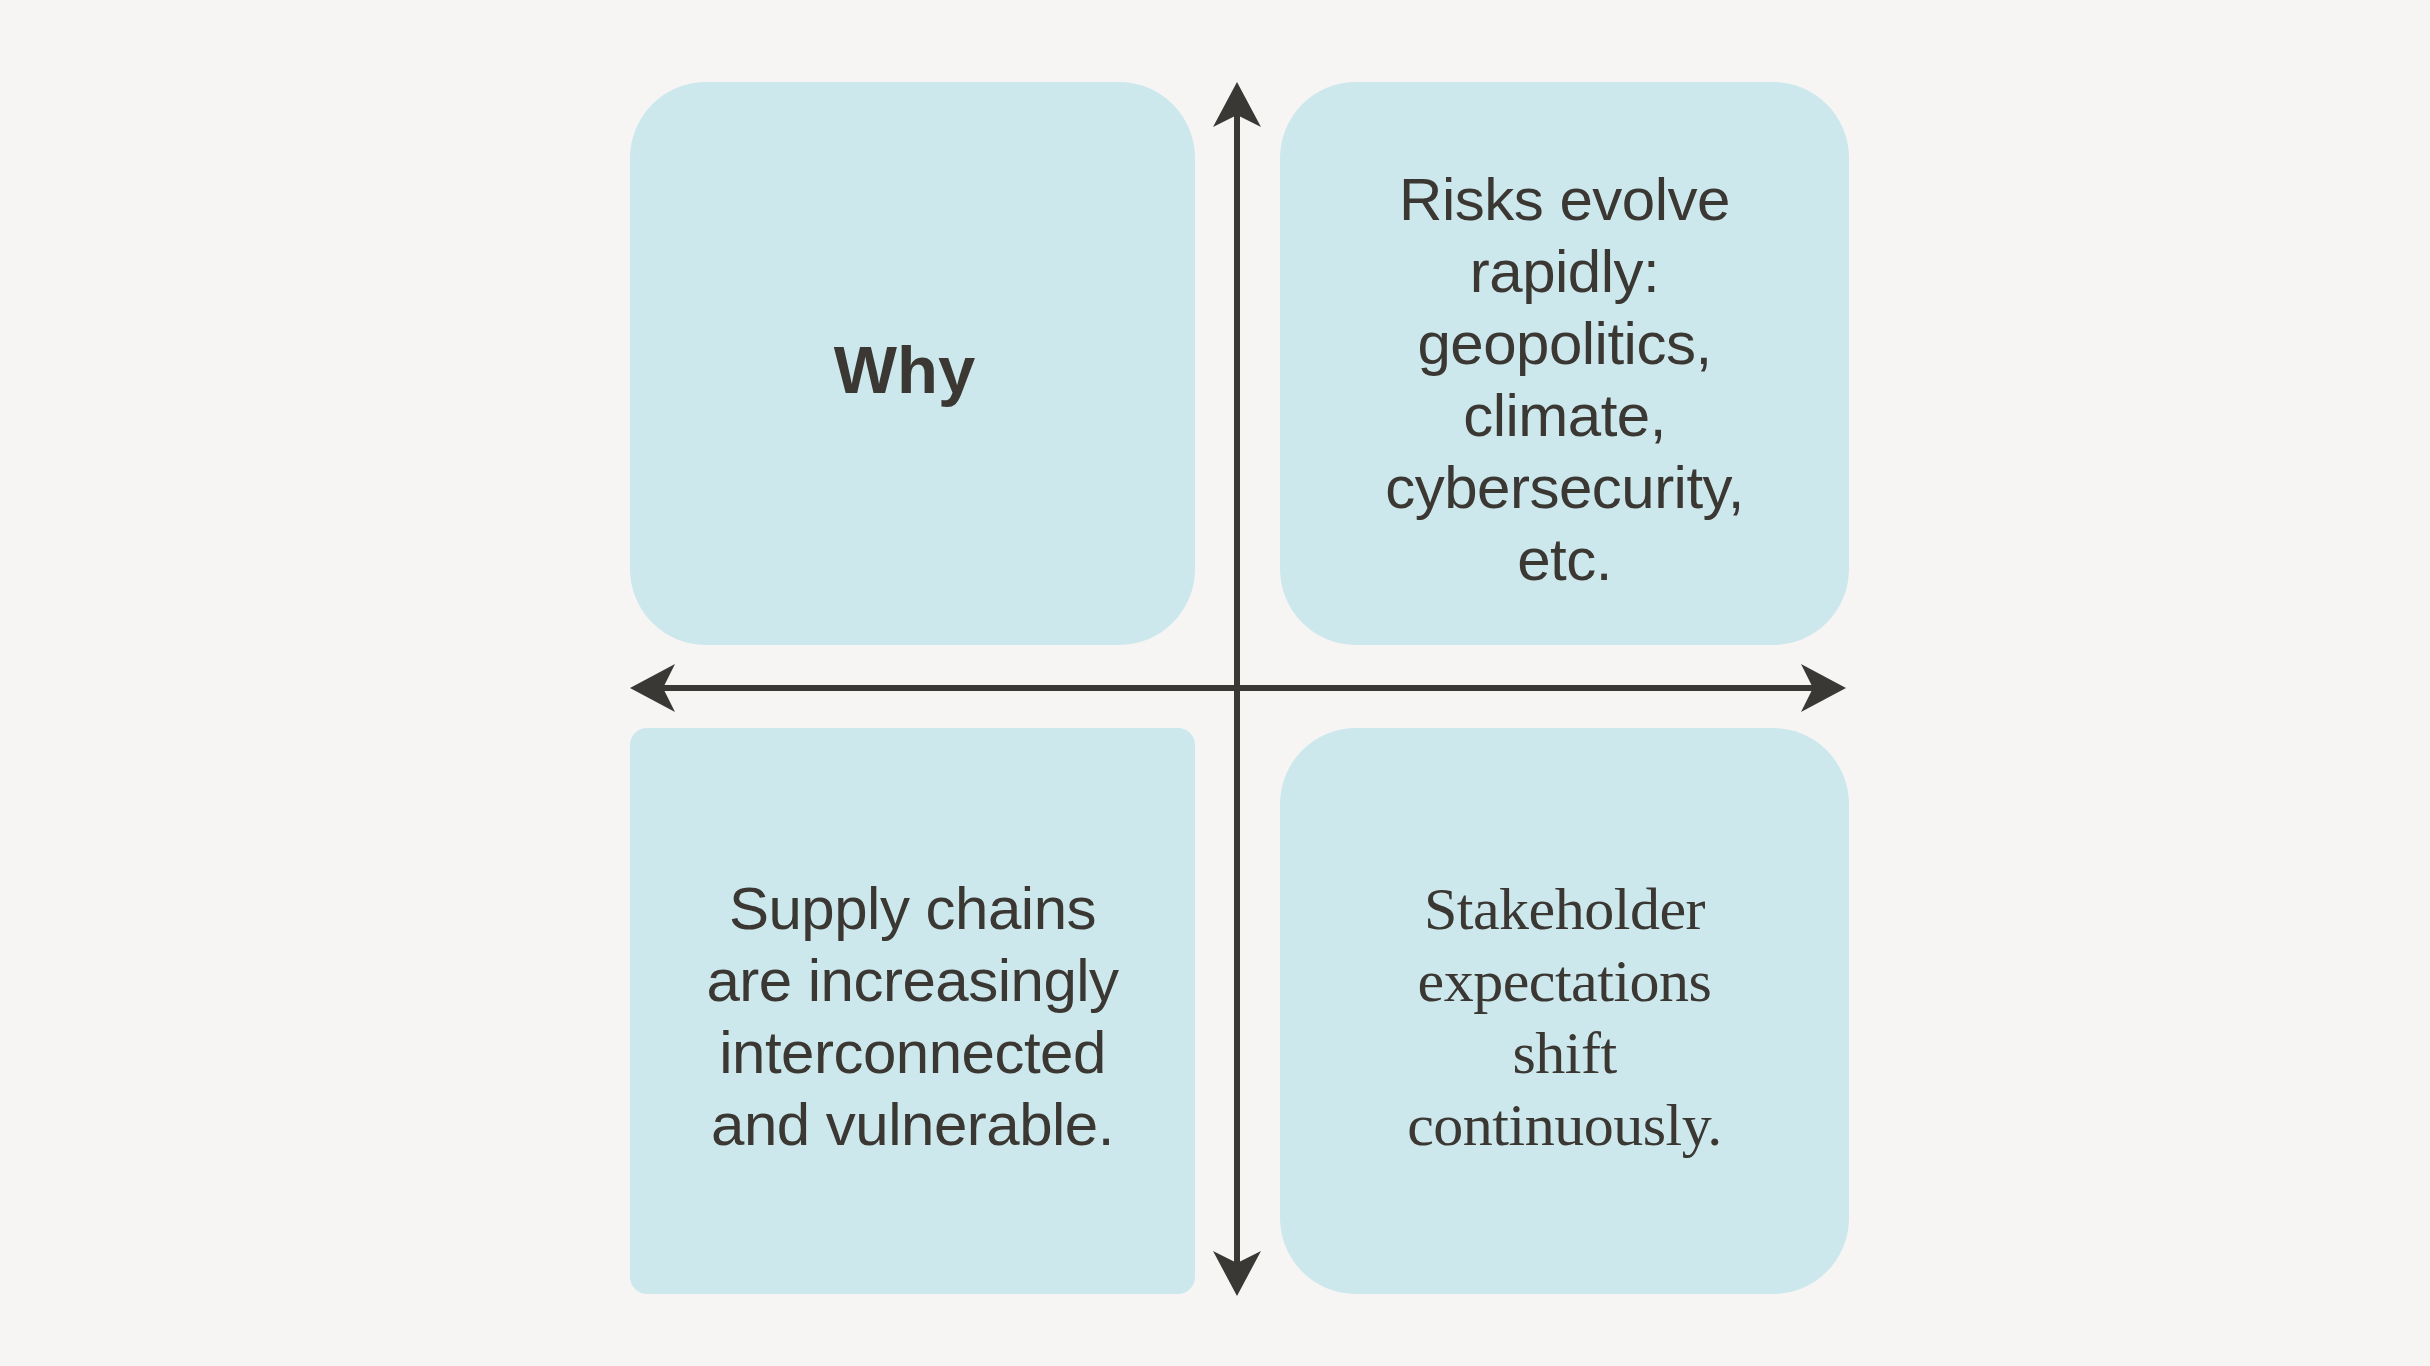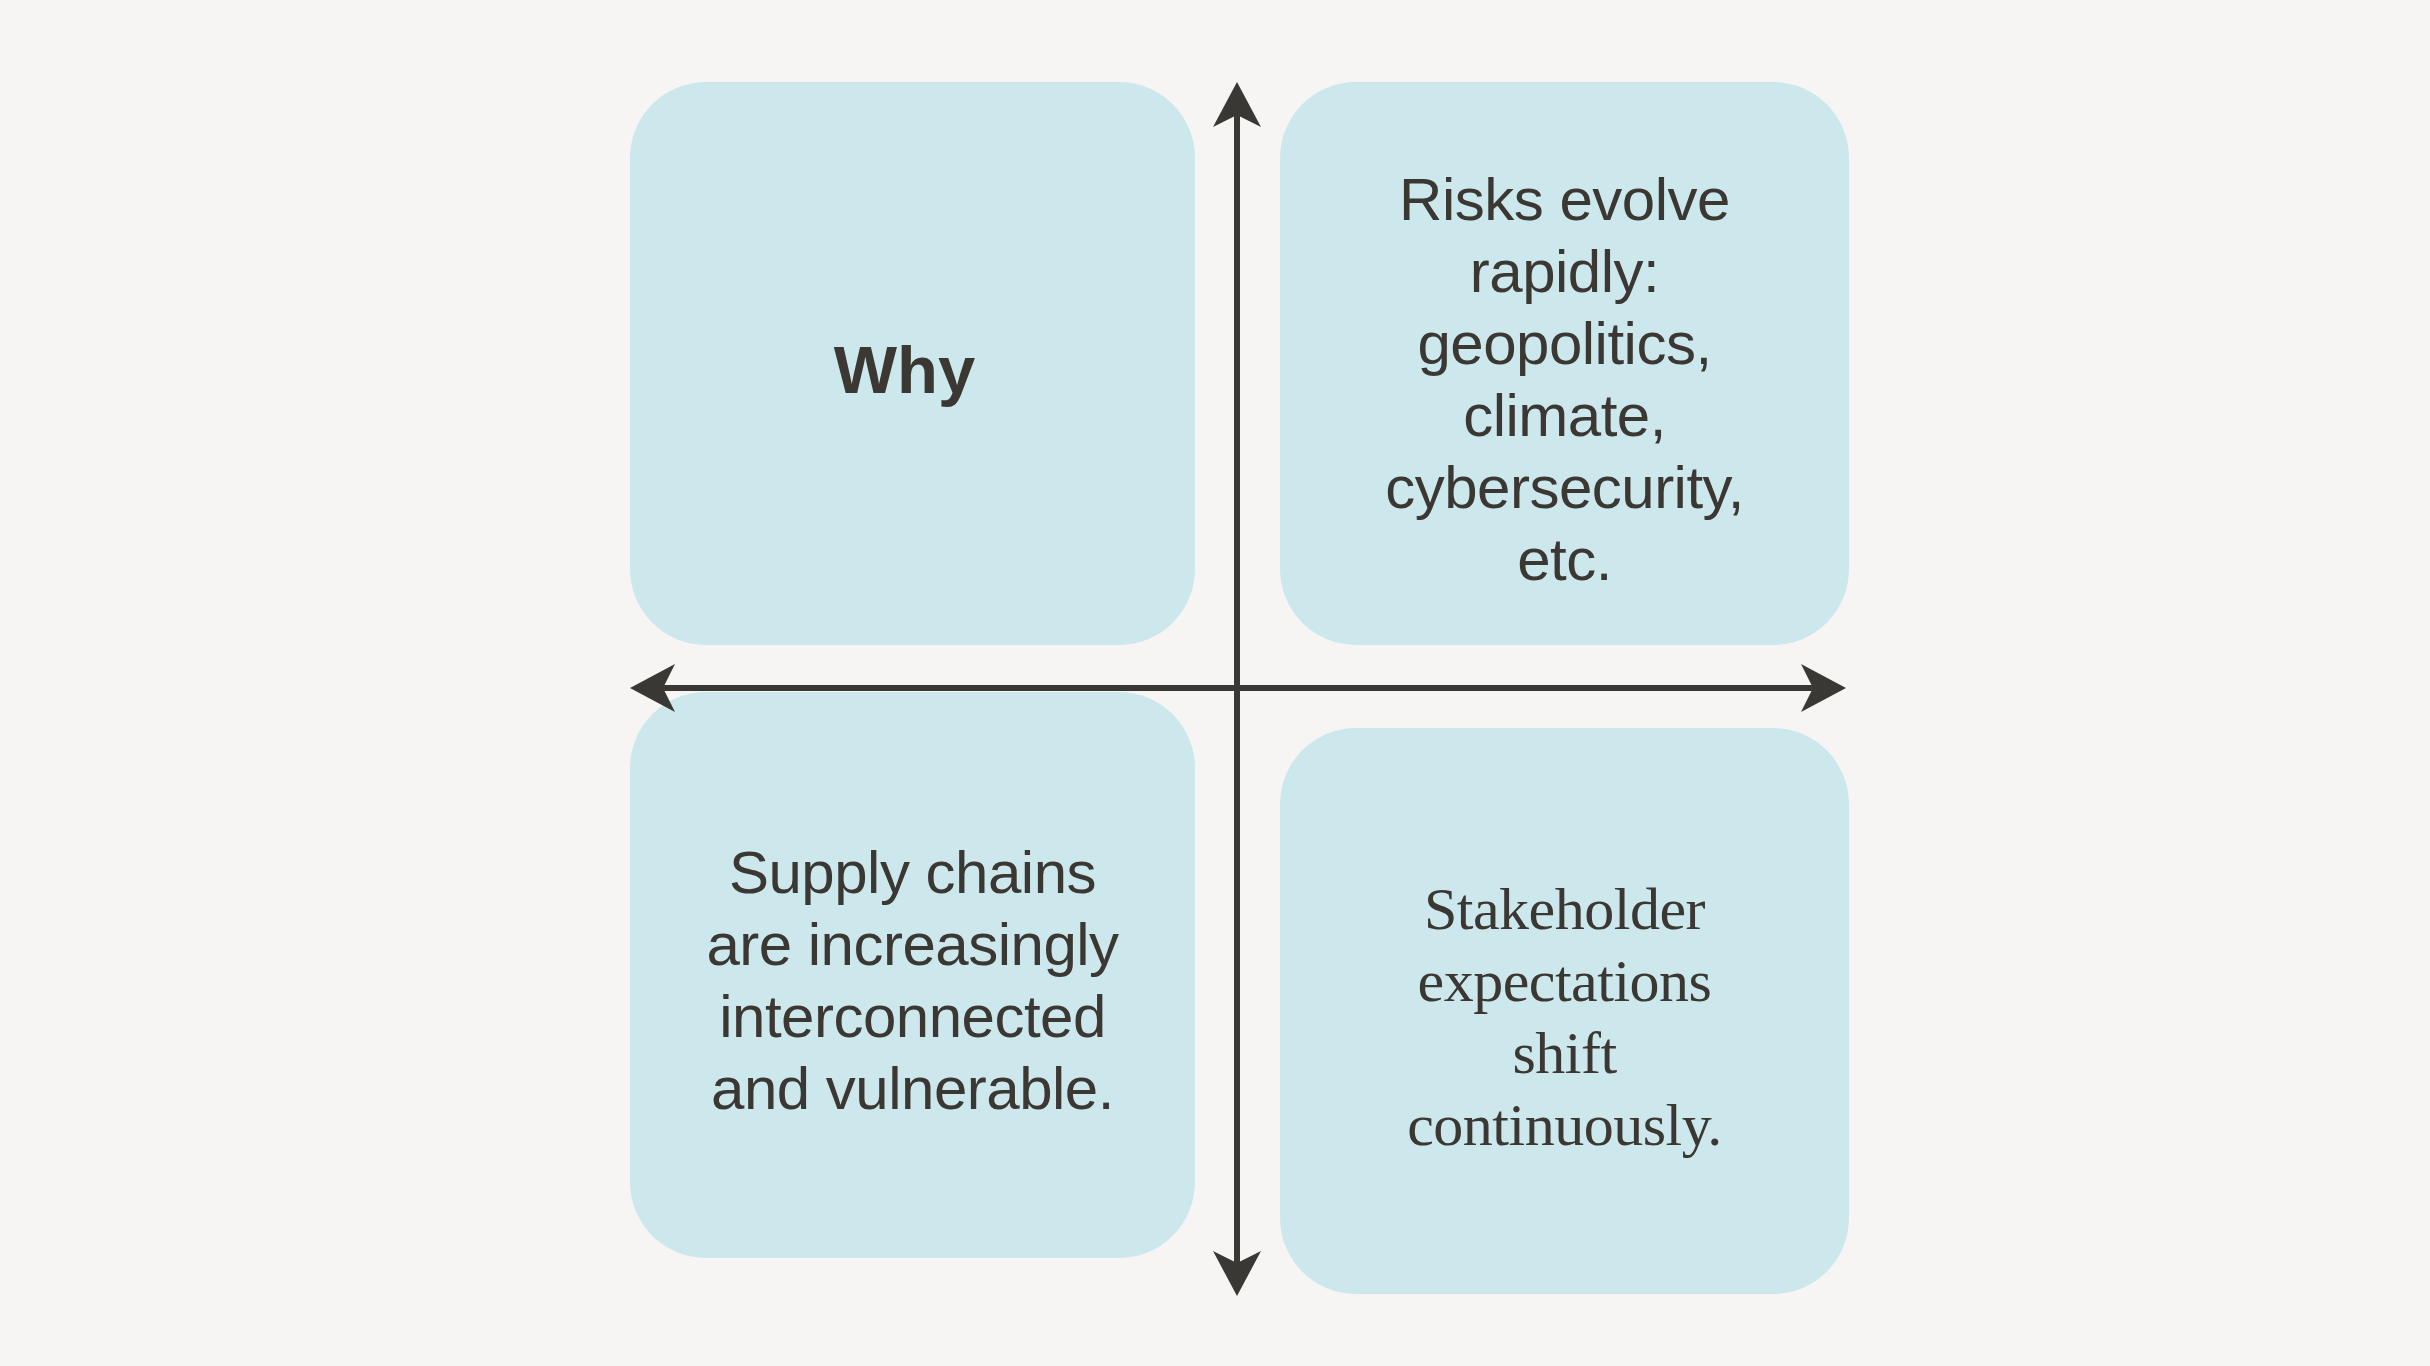--- a/index.html
+++ b/index.html
@@ -29,21 +29,21 @@
     border-radius: 76px;
     display: flex;
     align-items: center;
     justify-content: center;
     text-align: center;
     box-sizing: border-box;
     padding: 20px 30px;
   }
   .q-tl { left: 630px;  top: 82px;  width: 565px; height: 563px; }
   .q-tr { left: 1280px; top: 82px;  width: 569px; height: 563px; }
-  .q-bl { left: 630px;  top: 692px; width: 565px; height: 566px; }
+  .q-bl { left: 630px;  top: 728px; width: 565px; height: 566px; border-radius: 17px; }
   .q-br { left: 1280px; top: 728px; width: 569px; height: 566px; font-family: Liberation Serif, serif; }
   .q-label {
     white-space: pre-line;
     font-size: 60px;
     line-height: 72px;
     letter-spacing: -0.5px;
     transform: translateY(6px);
   }
   .q-title {
     font-weight: 700;

